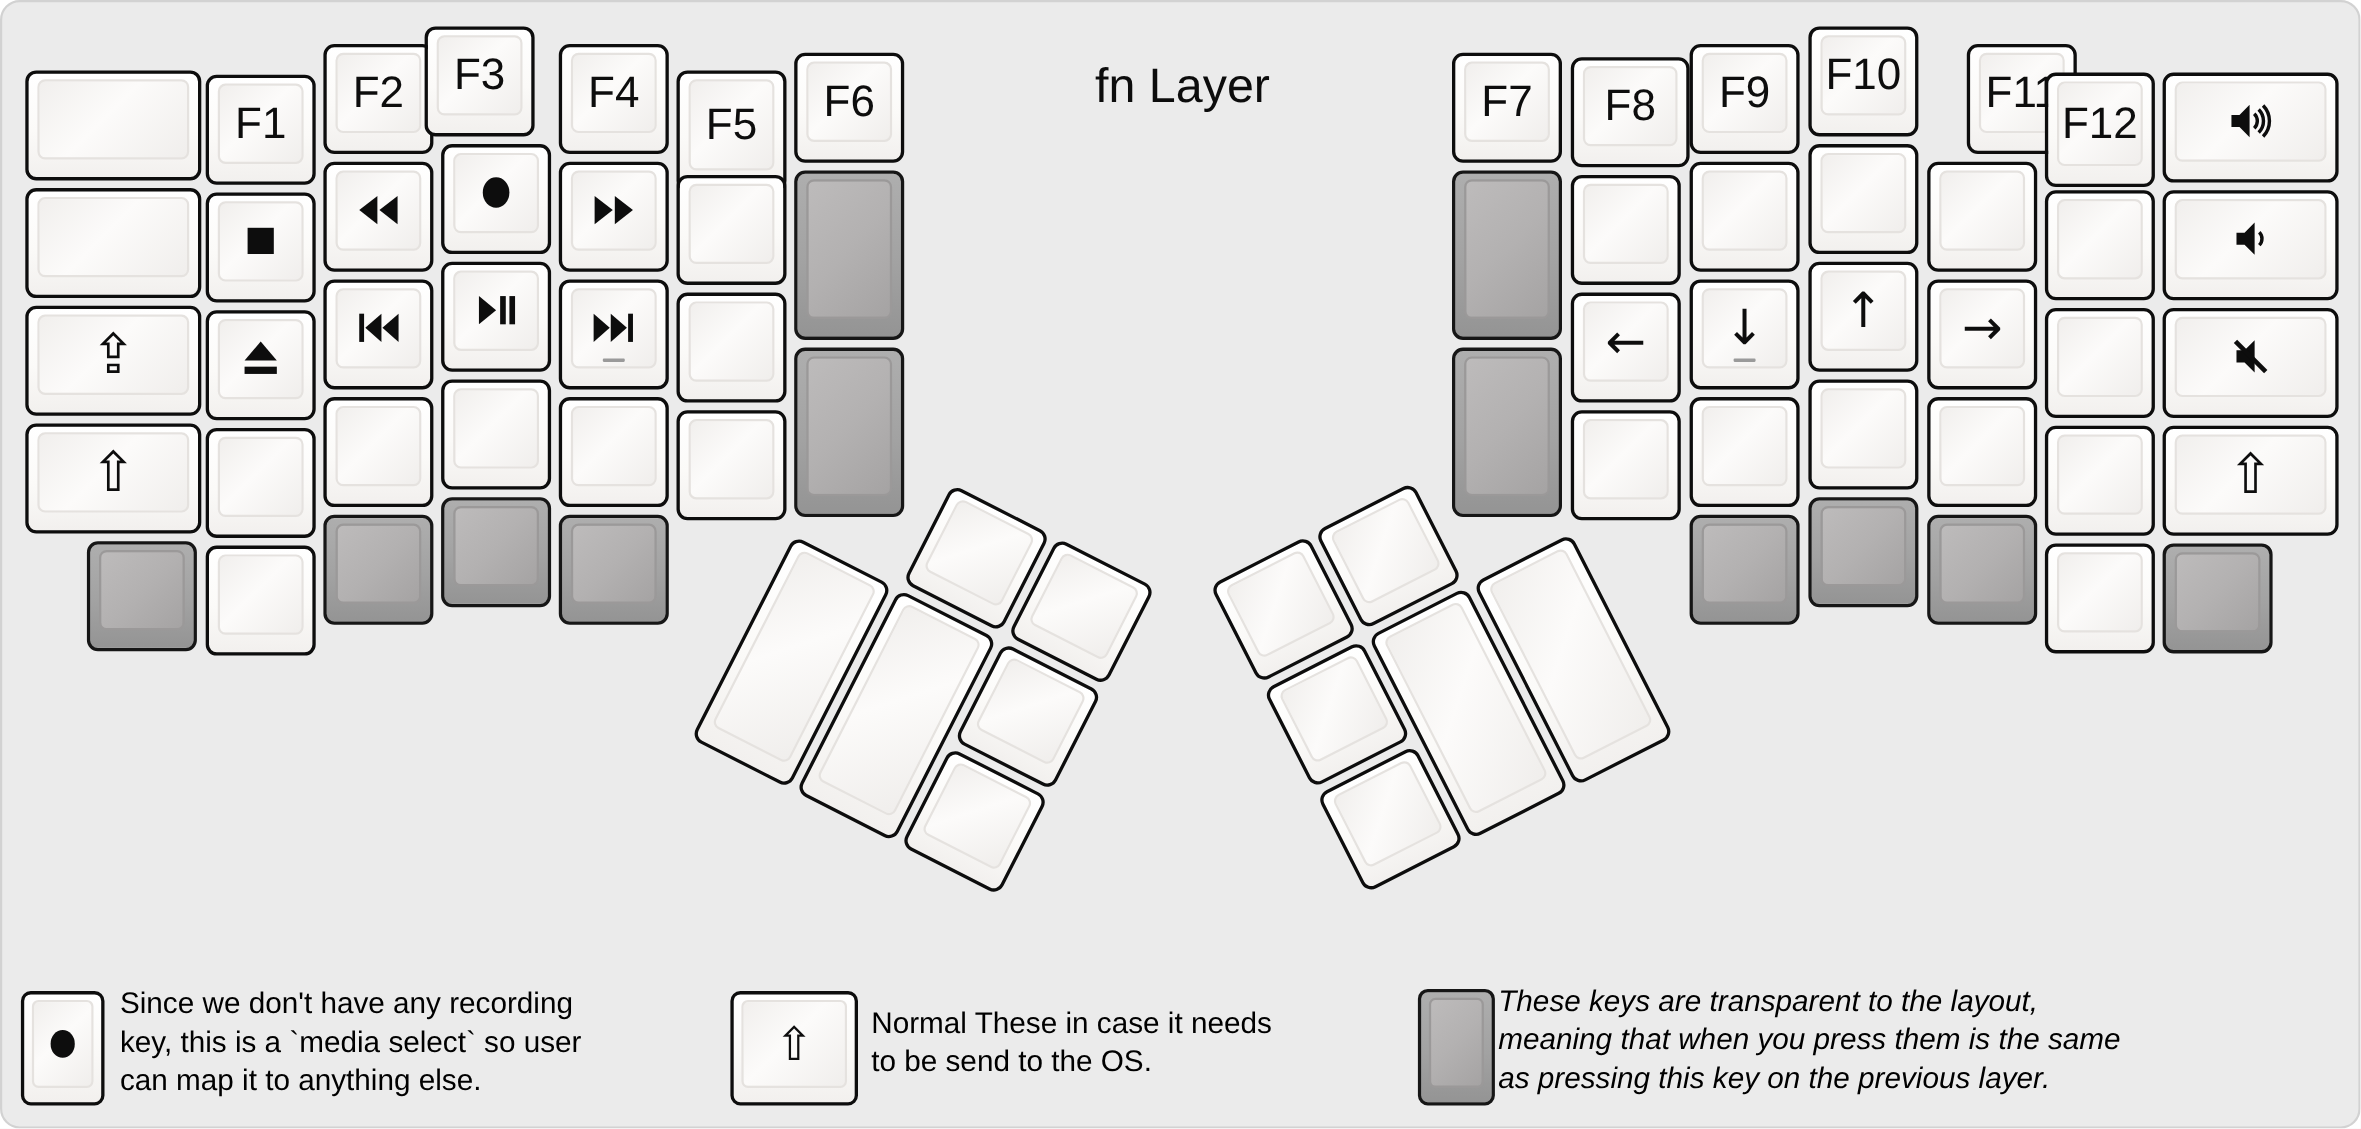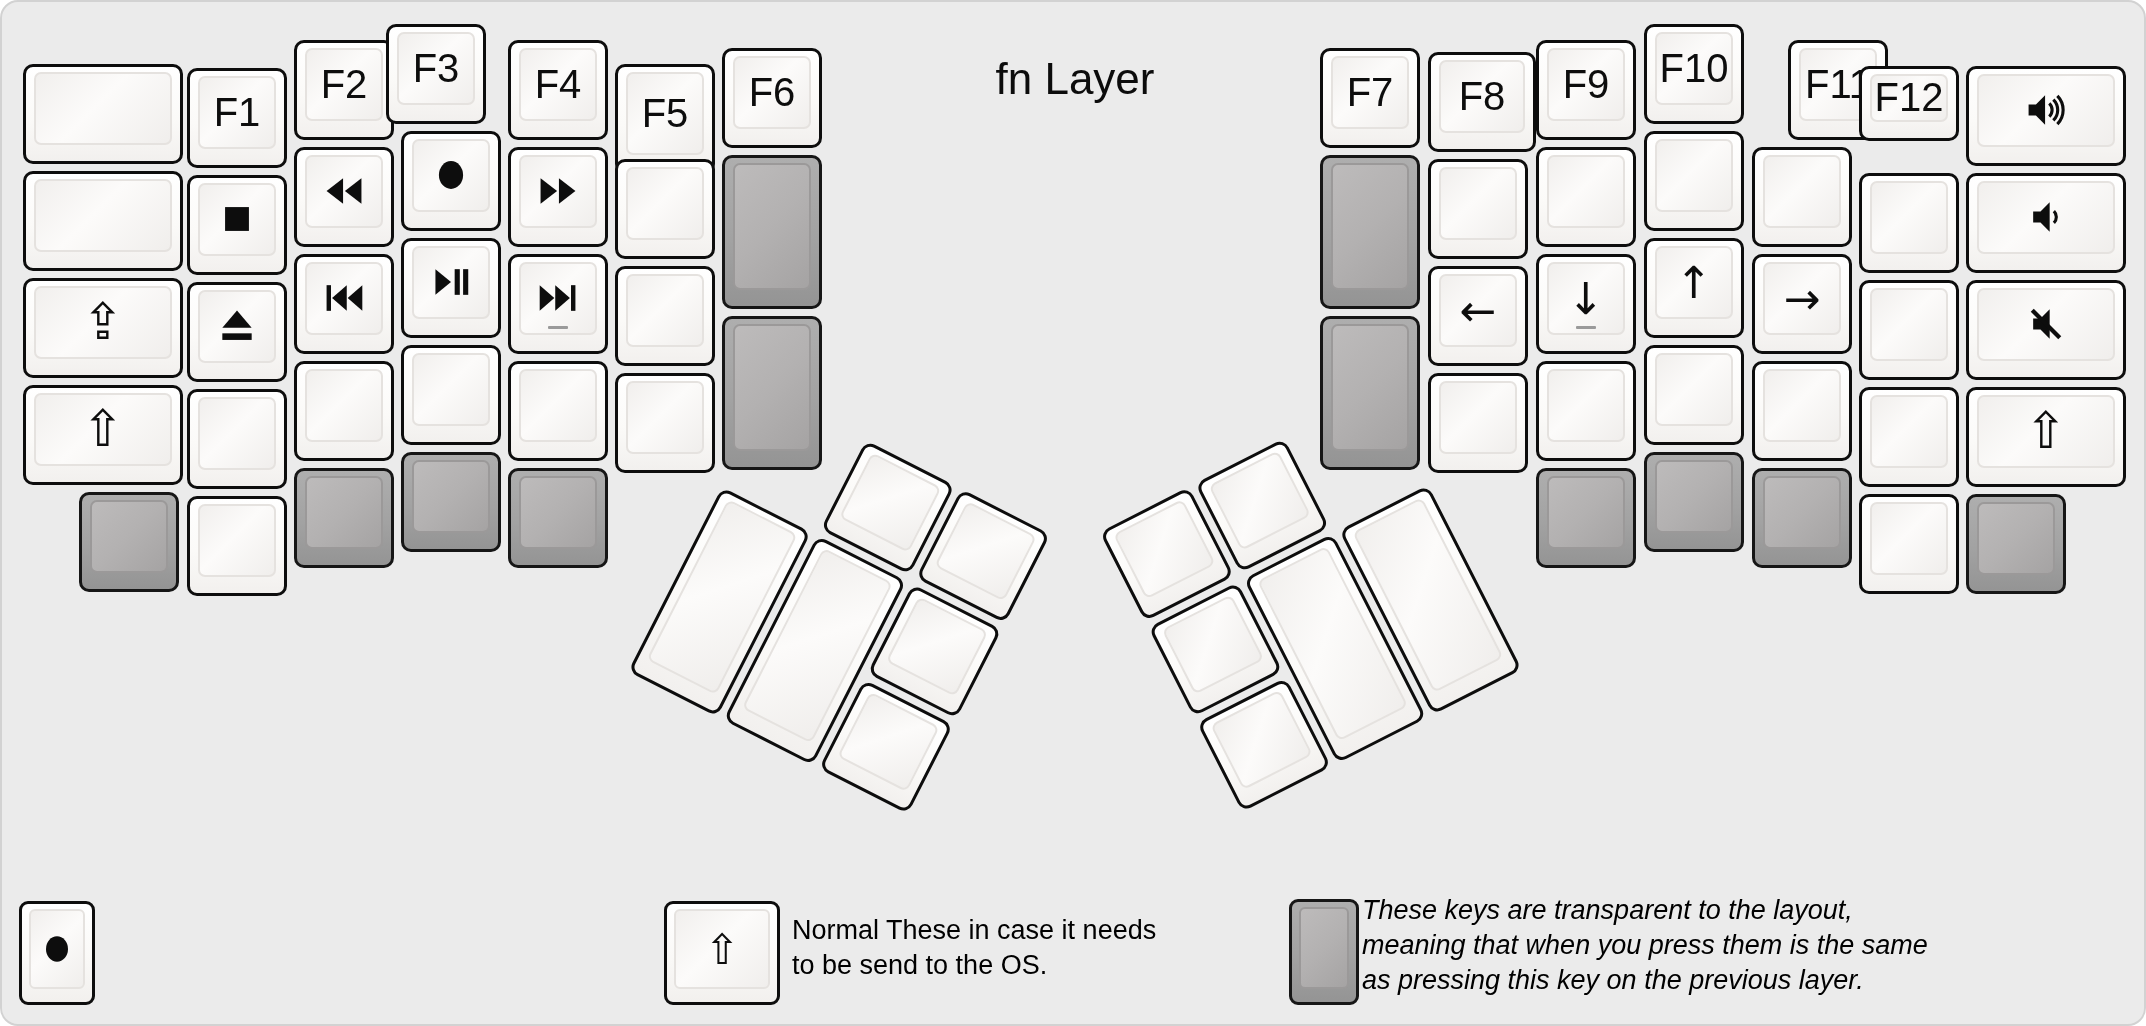--- a/index.html
+++ b/index.html
@@ -286,21 +286,21 @@
       <div class="key white" style="left: 1750px; top: 252px; width: 100px; height: 100px;">
         <div class="keytop"></div>
         <div class="klabel arrow">→</div>
       </div>
       <div class="key white" style="left: 1750px; top: 359px; width: 100px; height: 100px;">
         <div class="keytop"></div>
       </div>
       <div class="key gray" style="left: 1750px; top: 466px; width: 100px; height: 100px;">
         <div class="keytop"></div>
       </div>
-      <div class="key white" style="left: 1857px; top: 64px; width: 100px; height: 75px;">
+      <div class="key white" style="left: 1857px; top: 64px; width: 100px; height: 104px;">
         <div class="keytop"></div>
         <div class="klabel fkey">F12</div>
       </div>
       <div class="key white" style="left: 1857px; top: 171px; width: 100px; height: 100px;">
         <div class="keytop"></div>
       </div>
       <div class="key white" style="left: 1857px; top: 278px; width: 100px; height: 100px;">
         <div class="keytop"></div>
       </div>
       <div class="key white" style="left: 1857px; top: 385px; width: 100px; height: 100px;">
@@ -389,20 +389,23 @@
 
   <div class="legend-item" style="left:17px; top:899px; width:640px; height:110px;">
     <div class="lkey white" style="left:0; top:0; width:76px; height:104px;">
         <div class="lkeytop"></div>
         <div class="klabel">
           <svg viewBox="0 0 24 24">
             <ellipse cx="12" cy="12" rx="6.6" ry="7.6"></ellipse>
           </svg>
         </div>
       </div>
+    <p class="legend-text" style="left:90px; top:-6px;">Since we don't have any recording
+key, this is a `media select` so user
+can map it to anything else.</p>
   </div>
 
   <div class="legend-item" style="left:662px; top:899px; width:620px; height:110px;">
     <div class="lkey white" style="left:0; top:0; width:116px; height:104px;">
         <div class="lkeytop"></div>
         <div class="klabel glyph">⇧</div>
       </div>
     <p class="legend-text" style="left:128px; top:12px;">Normal These in case it needs
 to be send to the OS.</p>
   </div>

